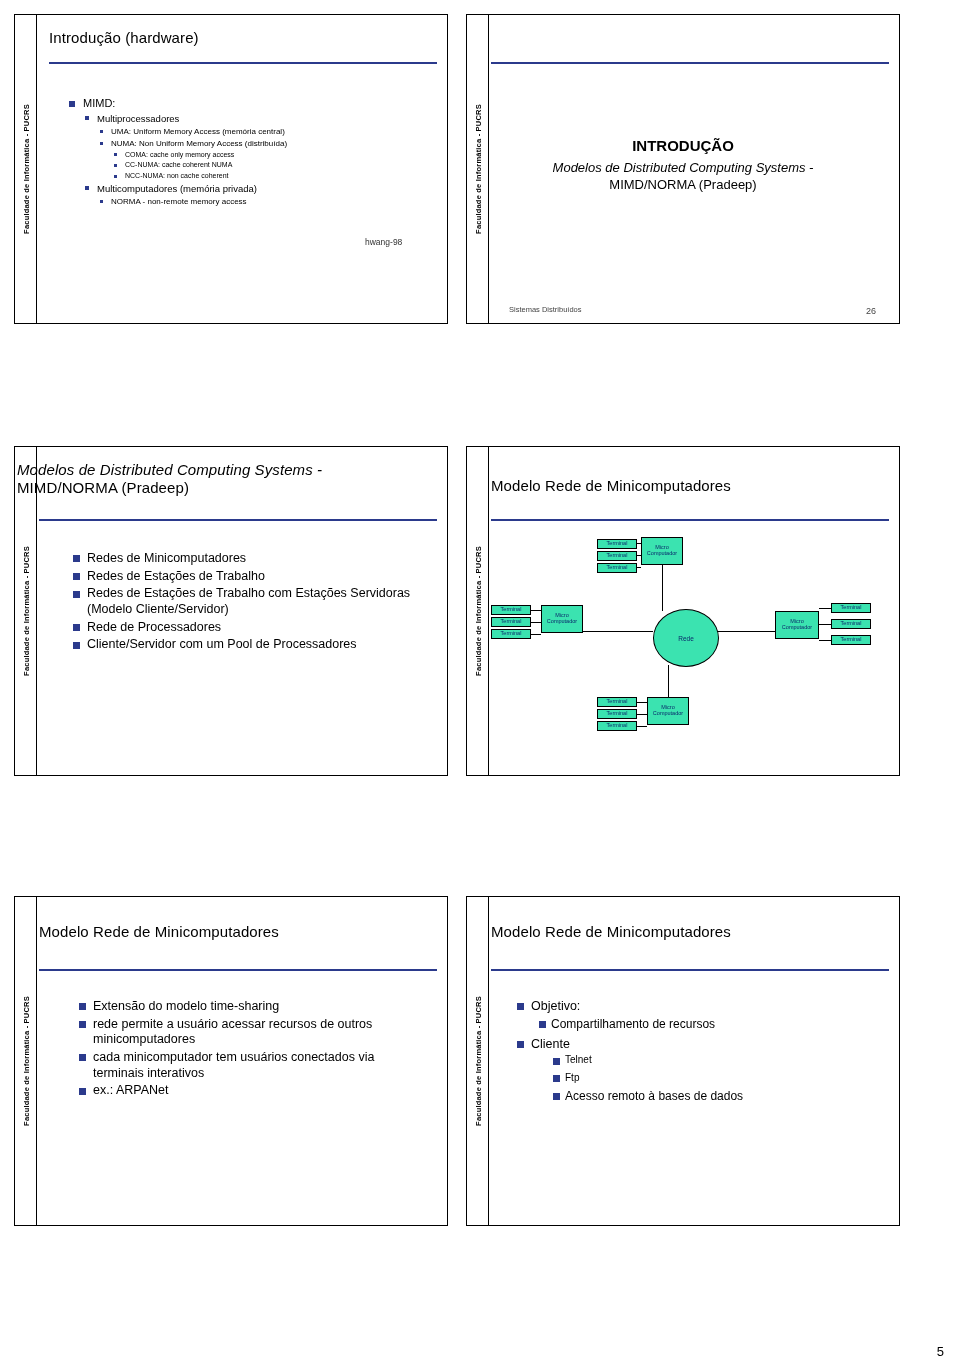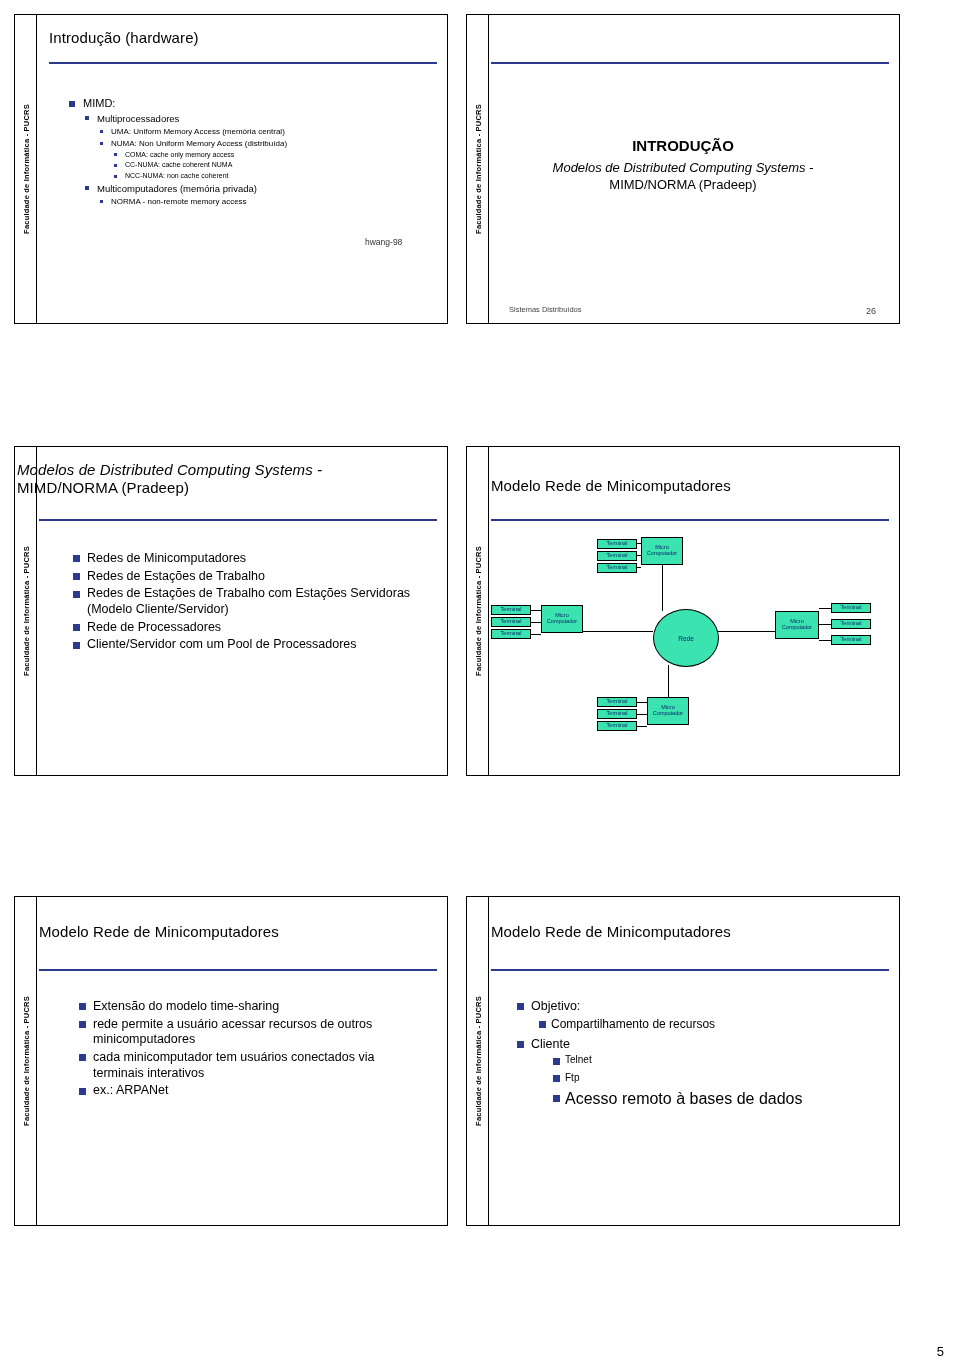--- a/index.html
+++ b/index.html
@@ -208,19 +208,19 @@
     <div class="stitle" style="left:24px;top:26px;">Modelo Rede de Minicomputadores</div>
     <div class="hr" style="left:24px;top:72px;width:398px;"></div>
 
     <div class="body" style="left:46px;top:98px;width:360px;">
       <ul class="b big">
         <li><span class="sq"></span><span>Objetivo:</span></li>
         <li class="lvl2" style="margin-left:20px;font-size:12px;margin-bottom:5px;"><span class="sq sm"></span><span>Compartilhamento de recursos</span></li>
         <li><span class="sq"></span><span>Cliente</span></li>
         <li class="lvl2" style="margin-left:34px;font-size:10px;margin-bottom:5px;"><span class="sq sm"></span><span>Telnet</span></li>
         <li class="lvl2" style="margin-left:34px;font-size:10px;margin-bottom:5px;"><span class="sq sm"></span><span>Ftp</span></li>
-        <li class="lvl2" style="margin-left:34px;font-size:16px;margin-bottom:5px;"><span class="sq sm"></span><span>Acesso remoto à bases de dados</span></li>
+        <li class="lvl2" style="margin-left:34px;font-size:12px;margin-bottom:5px;"><span class="sq sm"></span><span>Acesso remoto à bases de dados</span></li>
       </ul>
     </div>
   </div>
 
   <div class="slidenum" style="right:16px;bottom:10px;">5</div>
 </div>
 
 </body></html>

